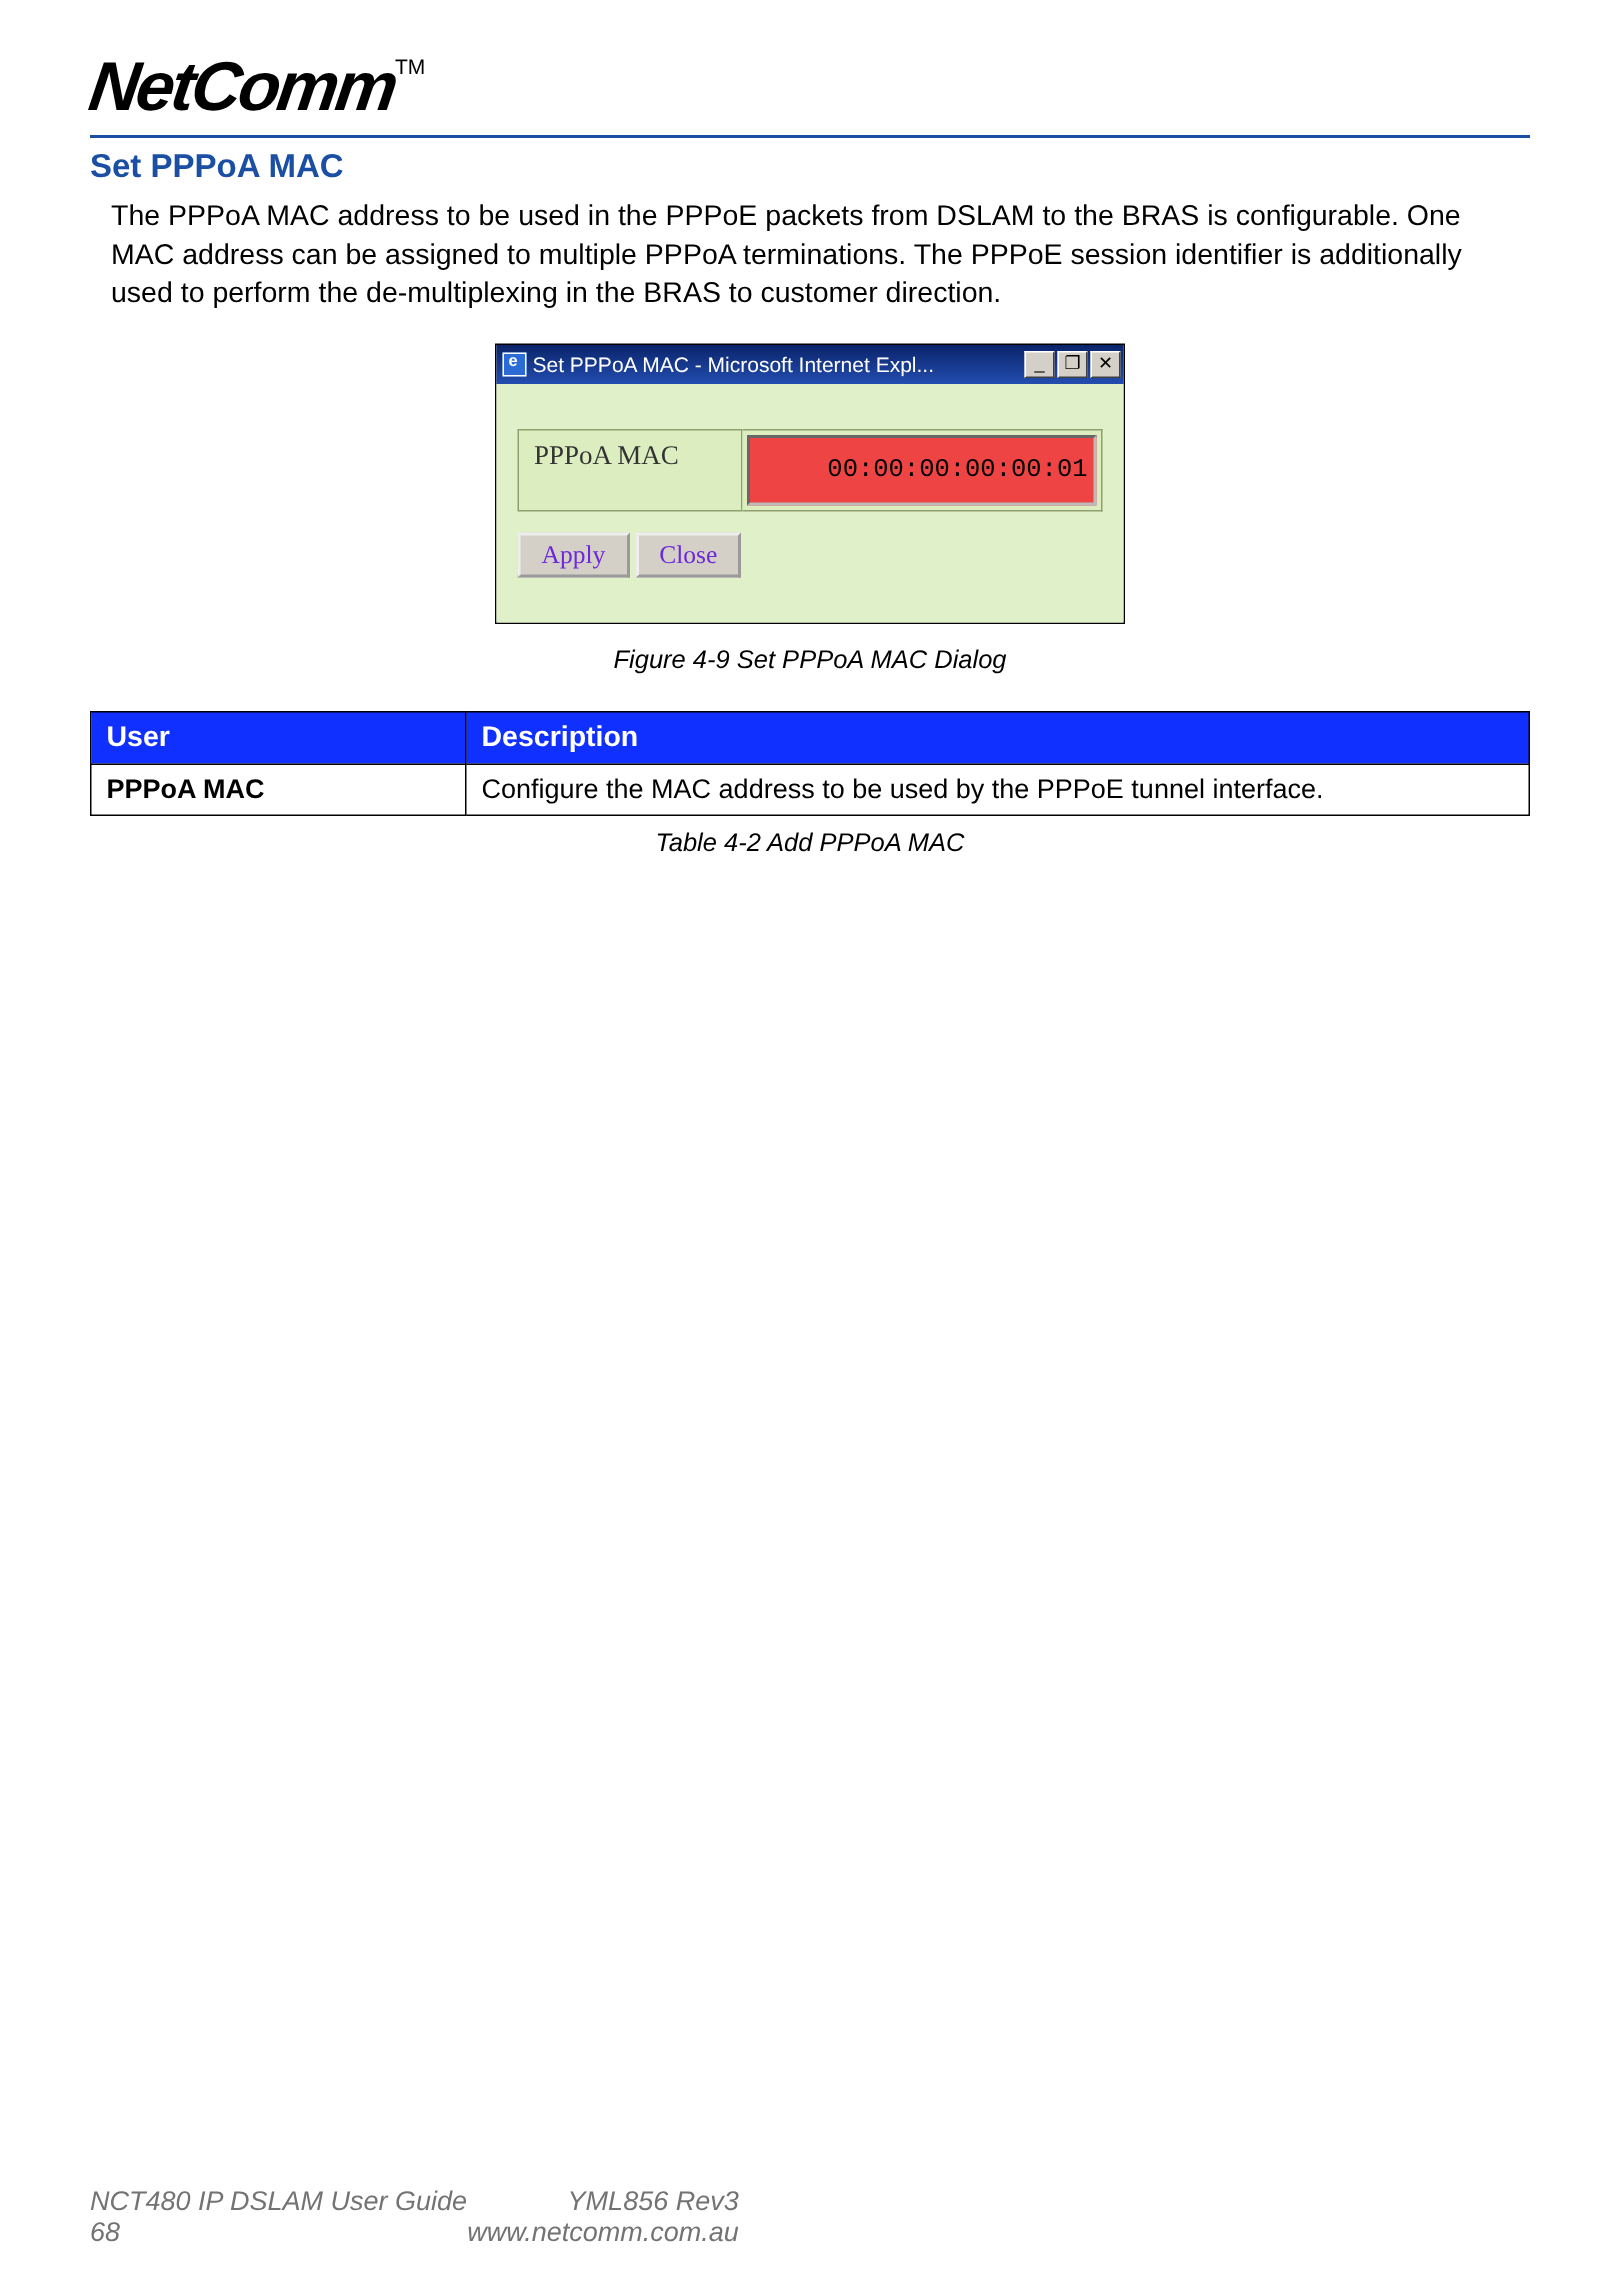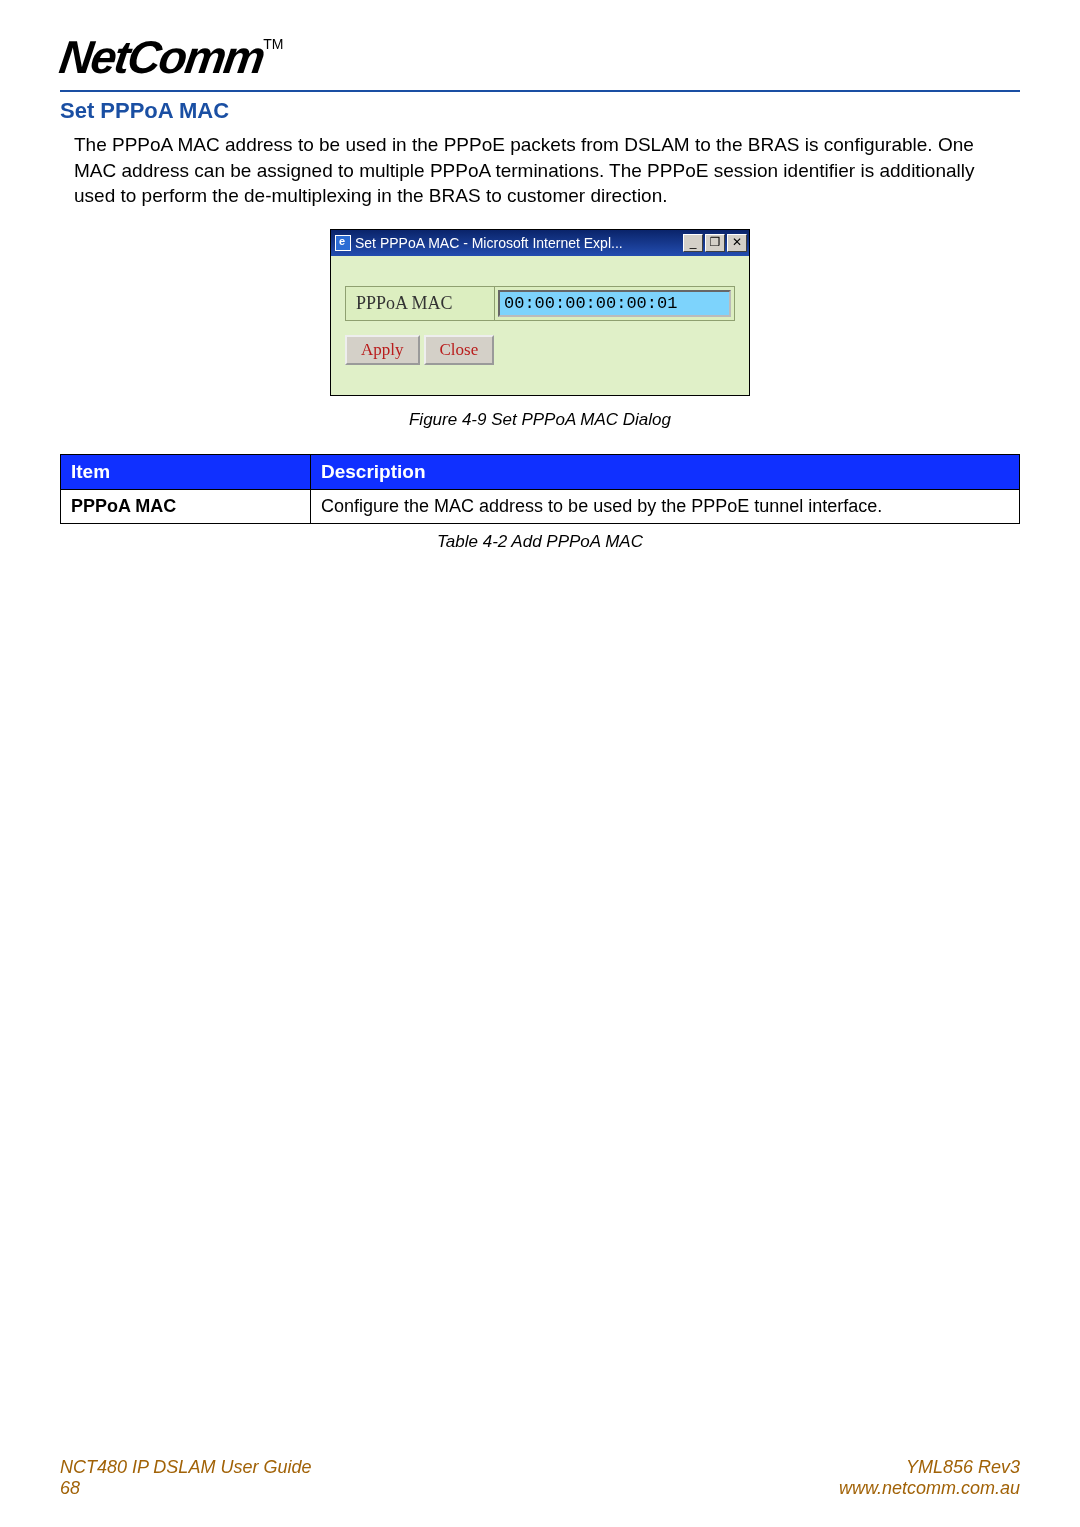--- a/index.html
+++ b/index.html
@@ -122,32 +122,33 @@
     border: 1px solid #8fa070;
     border-left: none;
     background: #dceec0;
     padding: 3px;
     flex: 1;
   }
   .dialog-input {
     width: 100%;
     font-family: "Courier New", monospace;
     font-size: 17px;
-    padding: 2px 4px;
+    padding: 12px 4px;
     border: 2px inset #bbb;
-    background: #7dd3fc;
+    background: #ef4444;
+    text-align: right;
   }
   .dialog-btns { display: flex; gap: 4px; }
   .dlg-btn {
     background: #d4d0c8;
     border: 2px outset #eee;
     font-family: Georgia, serif;
     font-size: 17px;
     padding: 3px 14px;
-    color: #b91c1c;
+    color: #6d28d9;
   }
   .fig-caption, .table-caption {
     text-align: center;
     font-style: italic;
     font-size: 17px;
     color: #000000;
     margin-bottom: 24px;
   }
   .info-table {
     width: 100%;
@@ -168,24 +169,23 @@
     font-size: 18px;
     padding: 6px 10px;
   }
   .info-table td.item-cell { font-weight: bold; width: 250px; }
   .footer {
     position: absolute;
     bottom: 28px;
     left: 60px;
     right: 60px;
     display: flex;
-    justify-content: space-between;
     font-style: italic;
     font-size: 18px;
-    color: #a16207;
+    color: #737373;
   }
   .footer .right { text-align: right; font-style: italic; }
 </style>
 </head>
 <body>
 
 <div class="page">
   <div class="logo">
     <span class="logo-text">NetComm</span><span class="logo-tm">TM</span>
   </div>
@@ -217,21 +217,21 @@
         <button class="dlg-btn">Close</button>
       </div>
     </div>
   </div>
 
   <div class="fig-caption">Figure 4-9 Set PPPoA MAC Dialog</div>
 
   <table class="info-table">
     <thead>
       <tr>
-        <th>Item</th>
+        <th>User</th>
         <th>Description</th>
       </tr>
     </thead>
     <tbody>
       <tr>
         <td class="item-cell">PPPoA MAC</td>
         <td>Configure the MAC address to be used by the PPPoE tunnel interface.</td>
       </tr>
     </tbody>
   </table>

